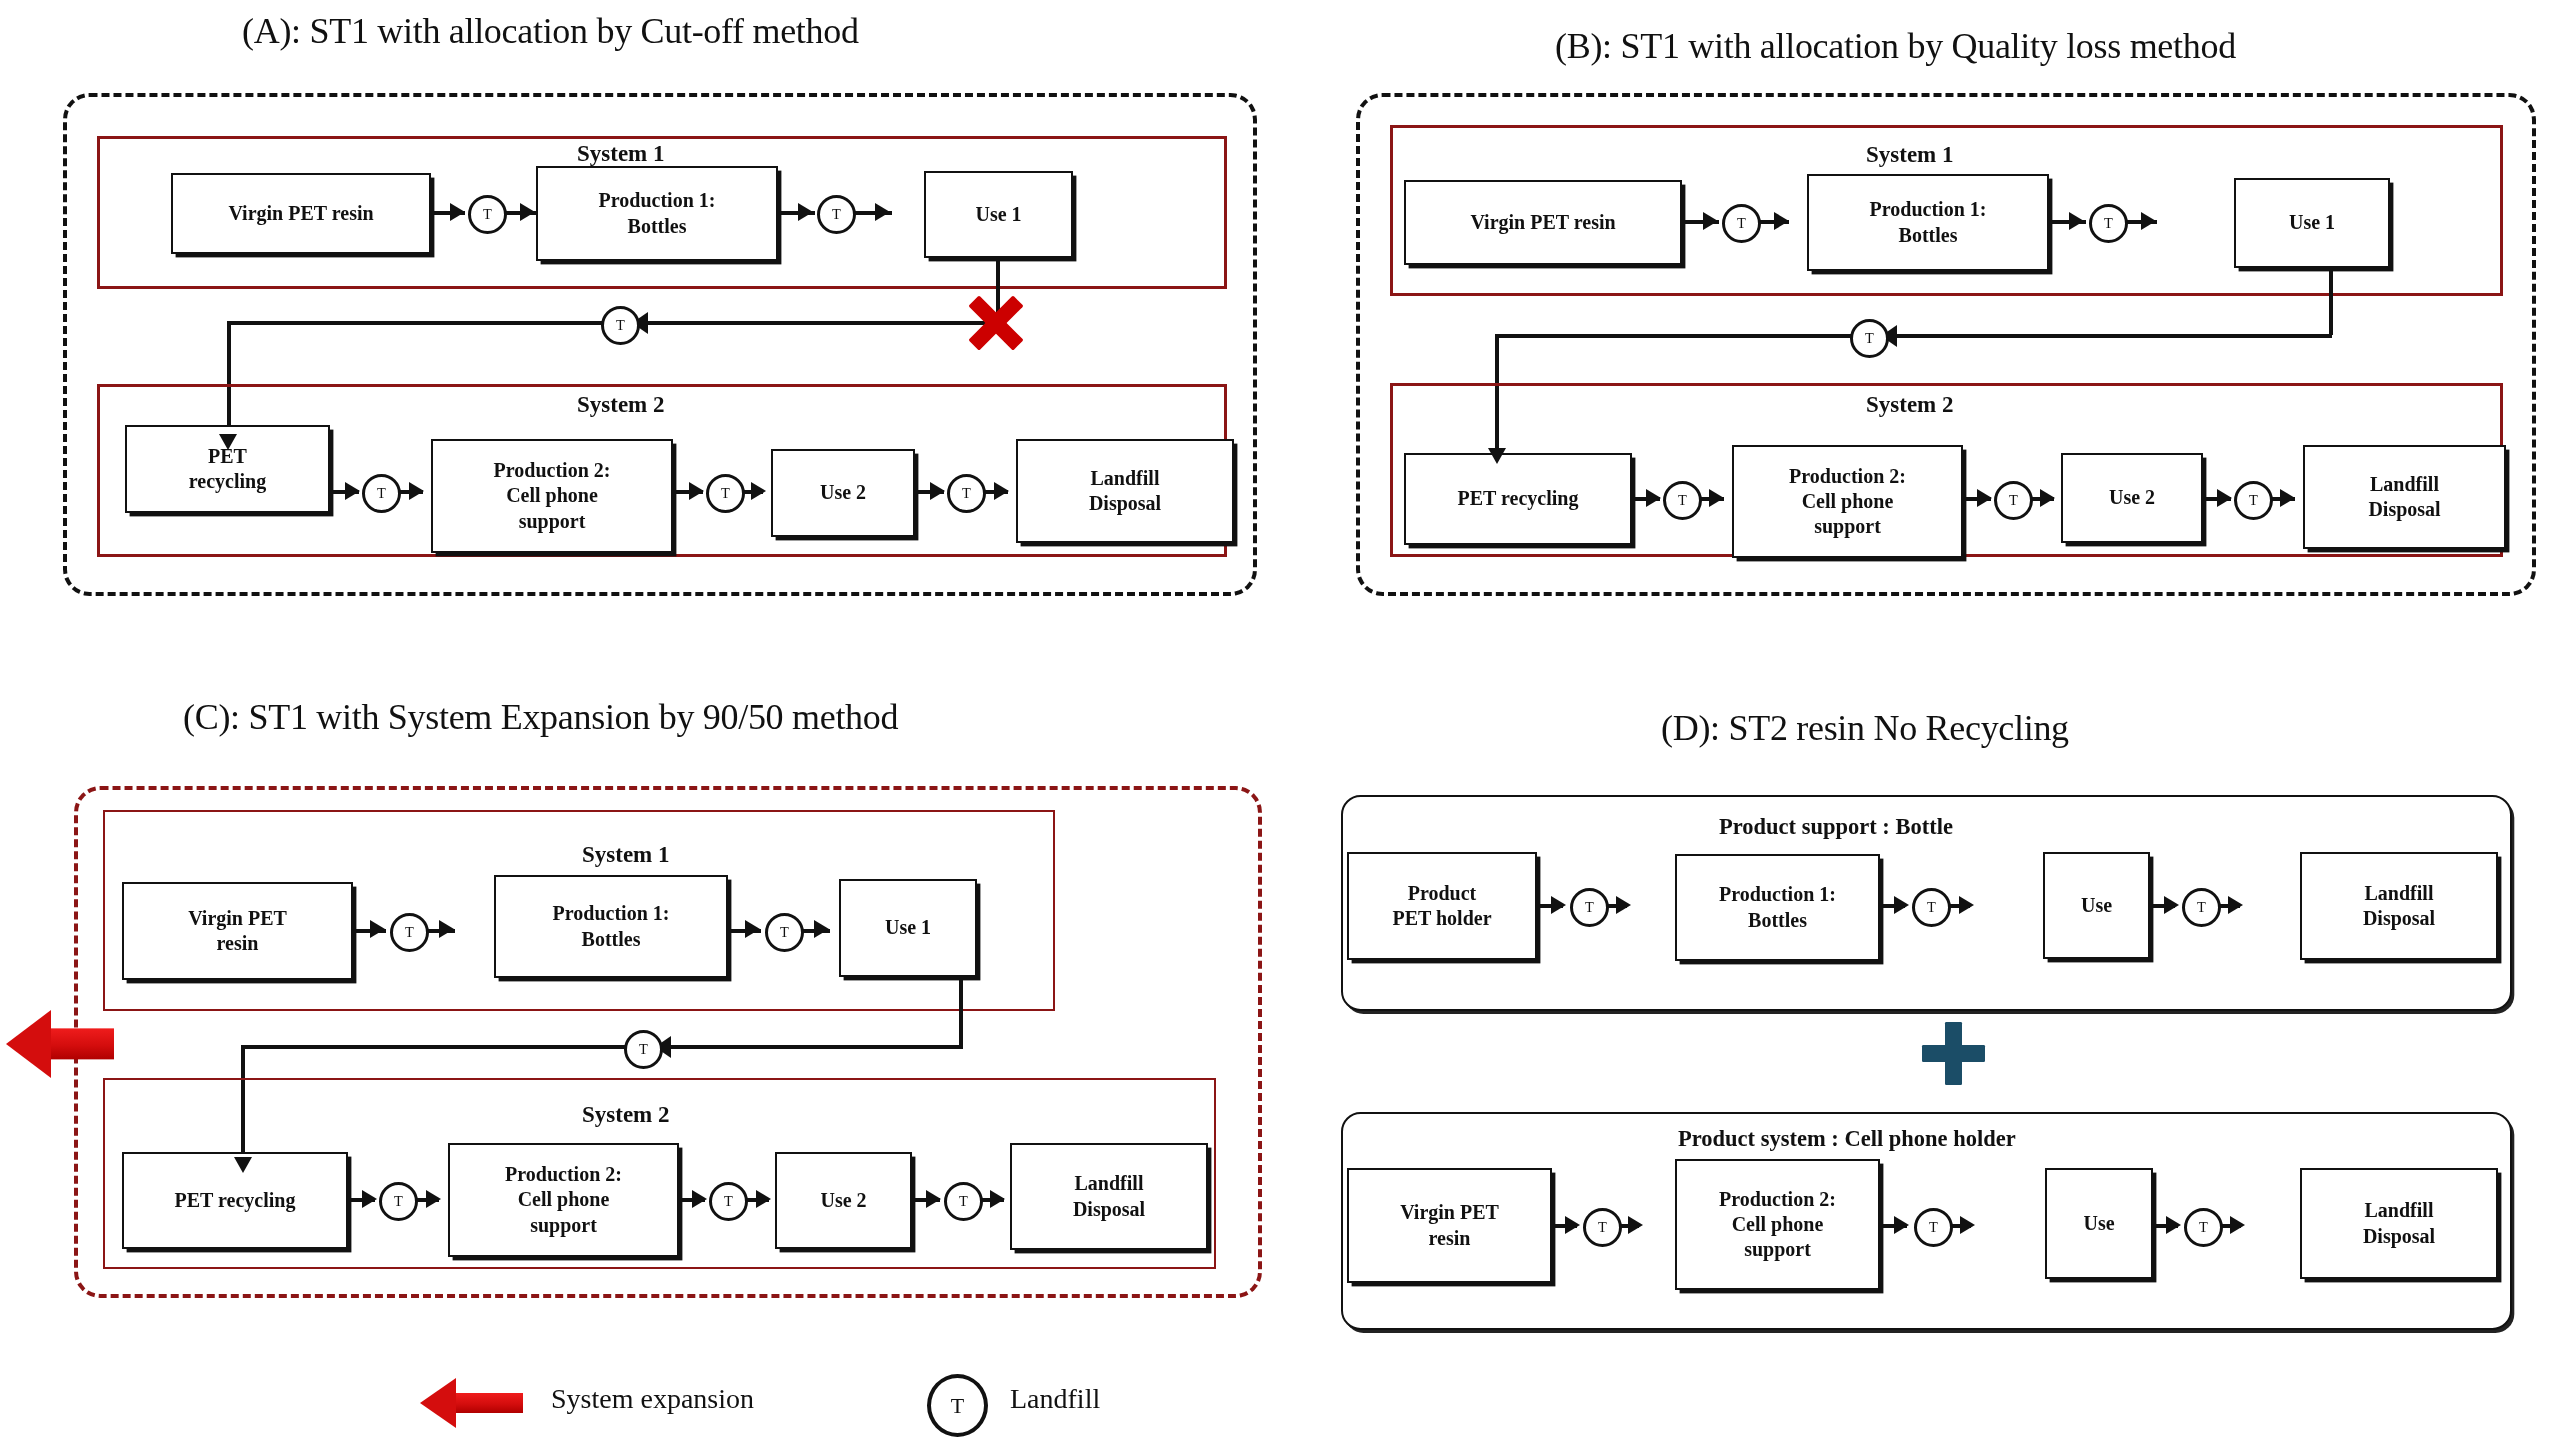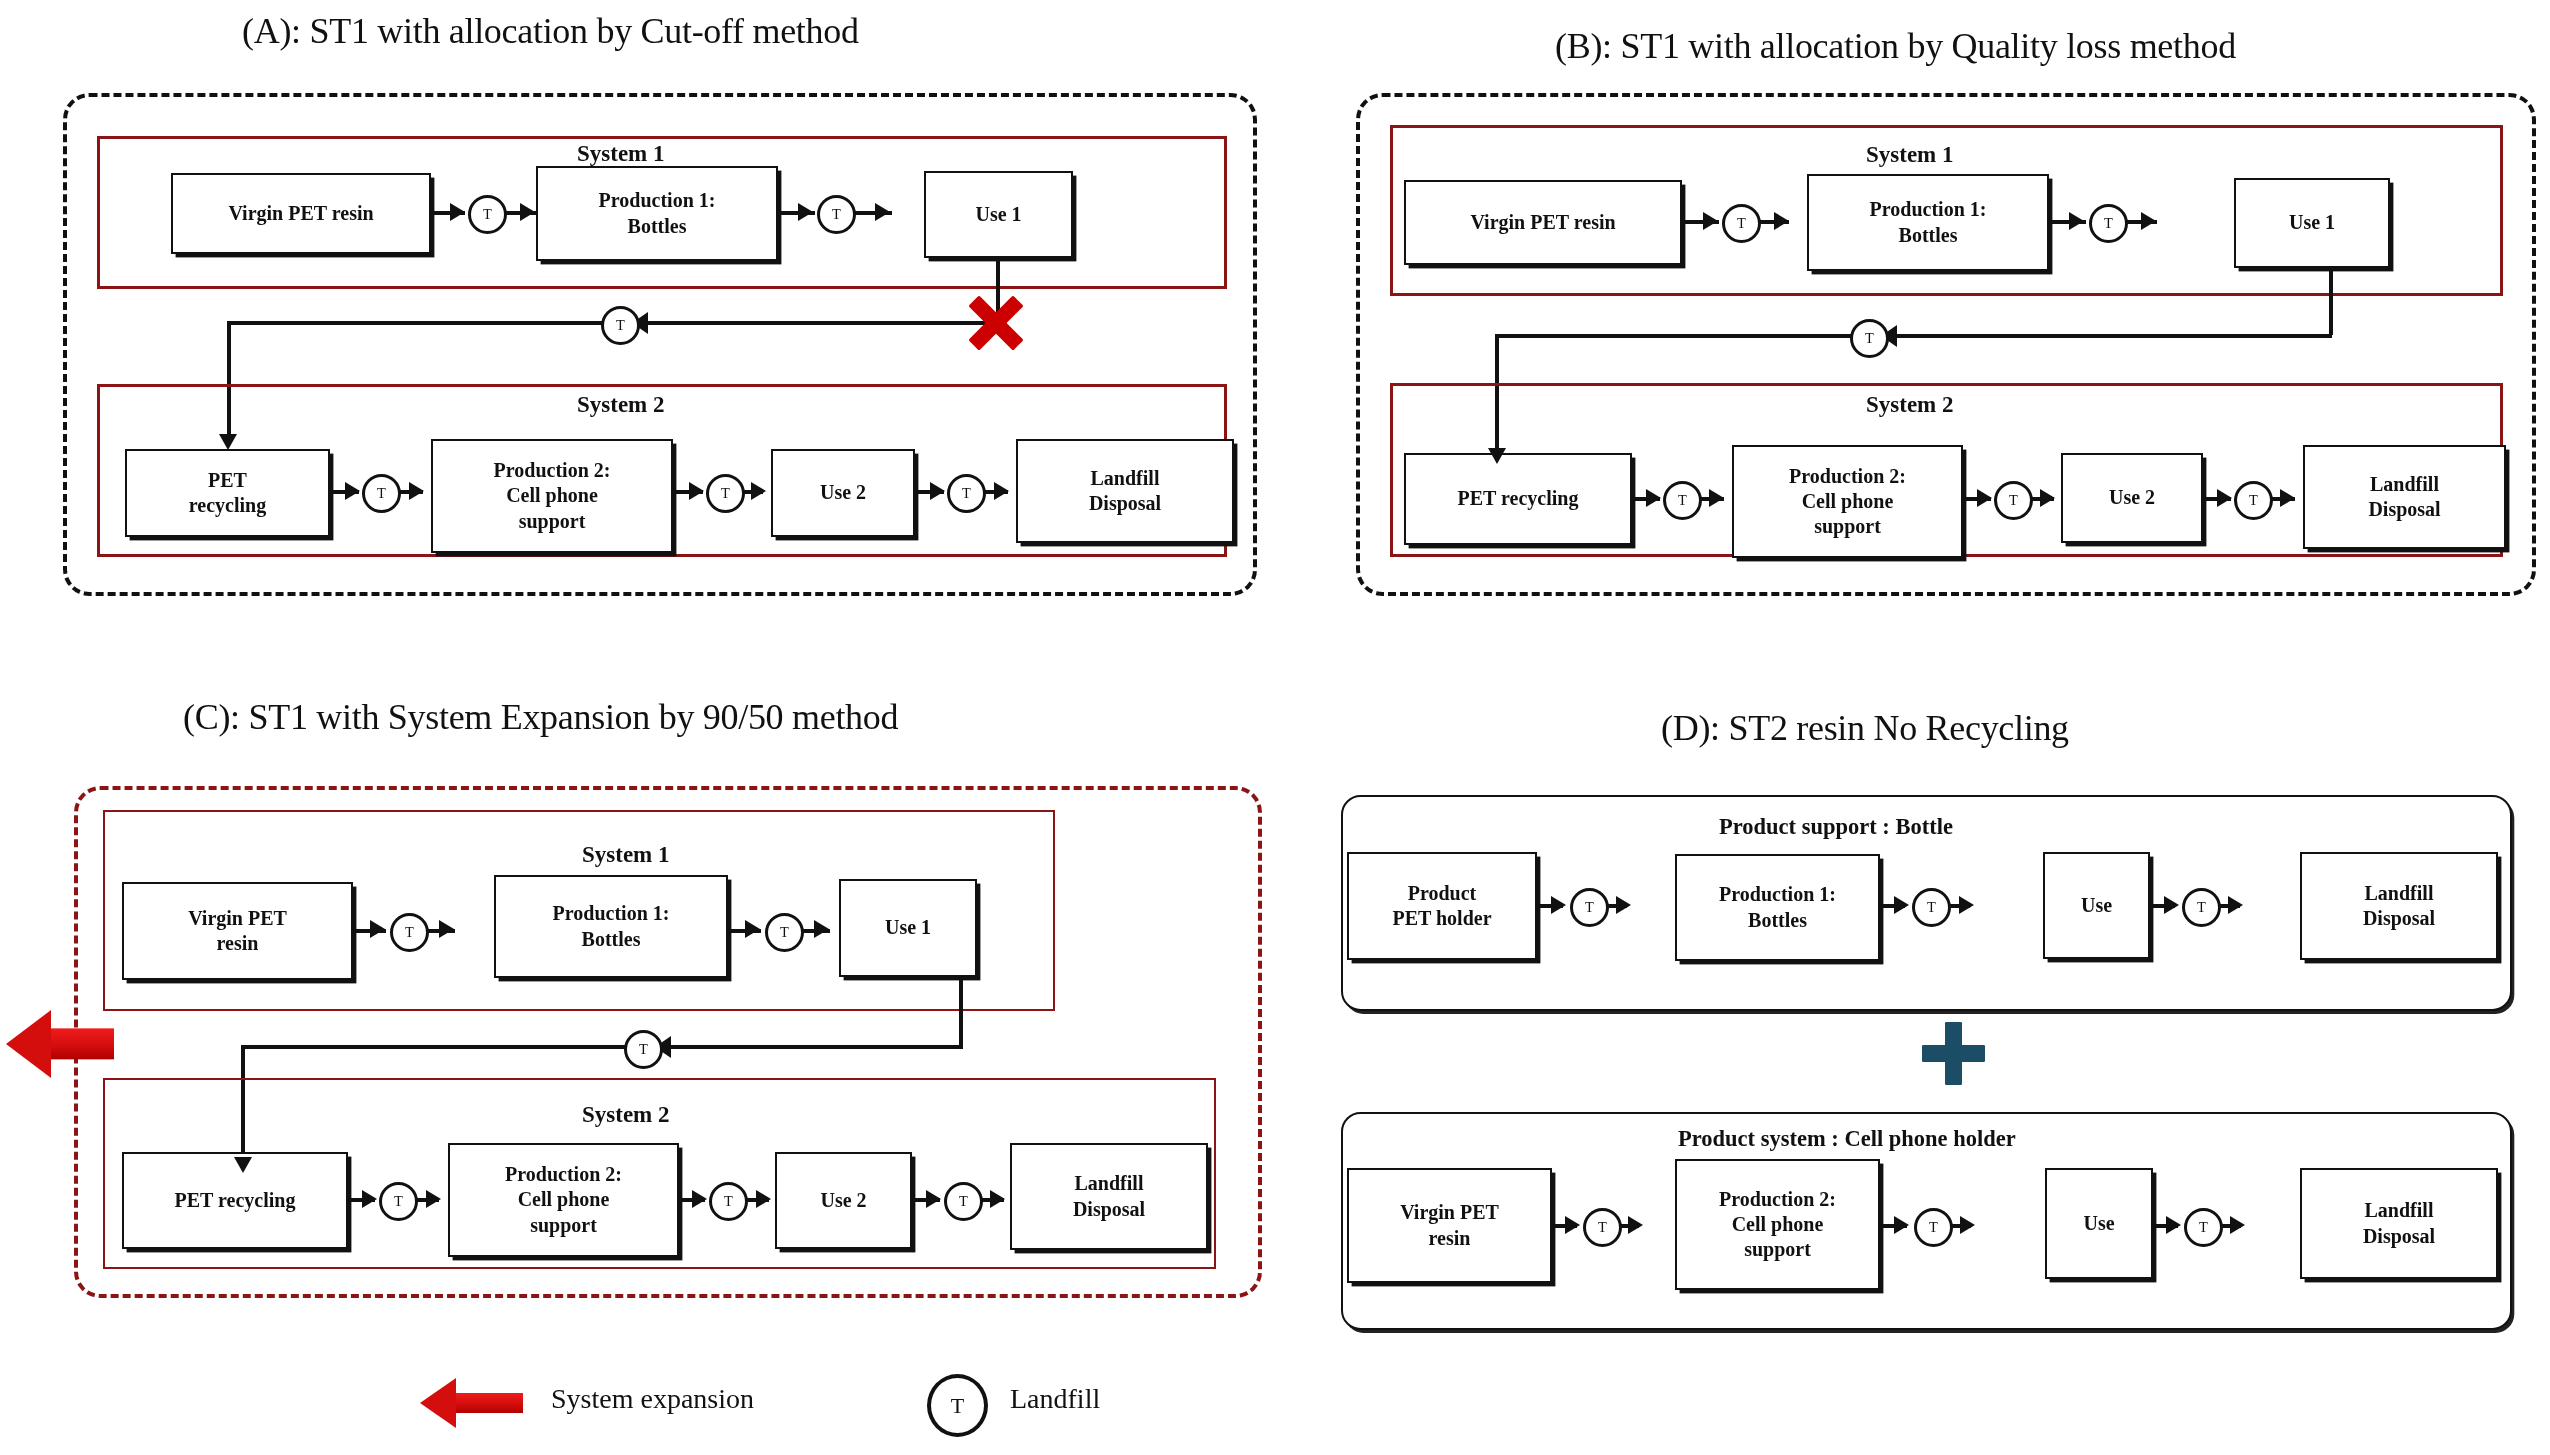--- a/index.html
+++ b/index.html
@@ -209,21 +209,21 @@
 
 <div class="xmark" style="left:964px;top:291px;width:63px;height:63px;"></div>
 <div class="xmark" style="left:964px;top:291px;width:63px;height:63px;">
   <i class="a"></i>
     <i class="b"></i>
 </div>
 
 <div class="sys-frame" style="left:97px;top:384px;width:1130px;height:173px;"></div>
 <div class="sys-label" style="left:577px;top:392px;">System 2</div>
 
-<div class="pbox" style="left:125px;top:449px;width:205px;height:88px;flex-direction:column;">
+<div class="pbox" style="left:125px;top:425px;width:205px;height:88px;flex-direction:column;">
   <span>PET</span>
   <span>recycling</span>
 </div>
 
 <div class="hline" style="left:330px;top:490px;width:29px;"></div>
 <div class="arrow-r" style="left:345px;top:482px;"></div>
 <div class="tcirc" style="left:362px;top:474px;width:33px;height:33px;">
   <span>T</span>
 </div>
 <div class="hline" style="left:394px;top:490px;width:29px;"></div>

